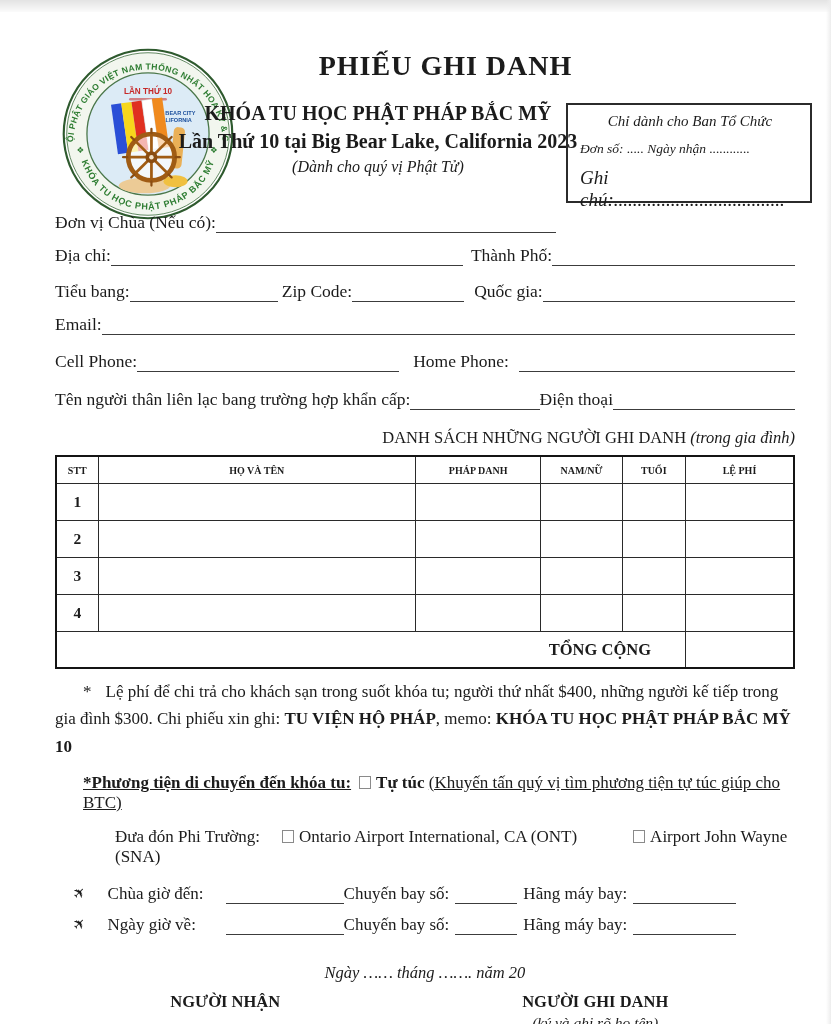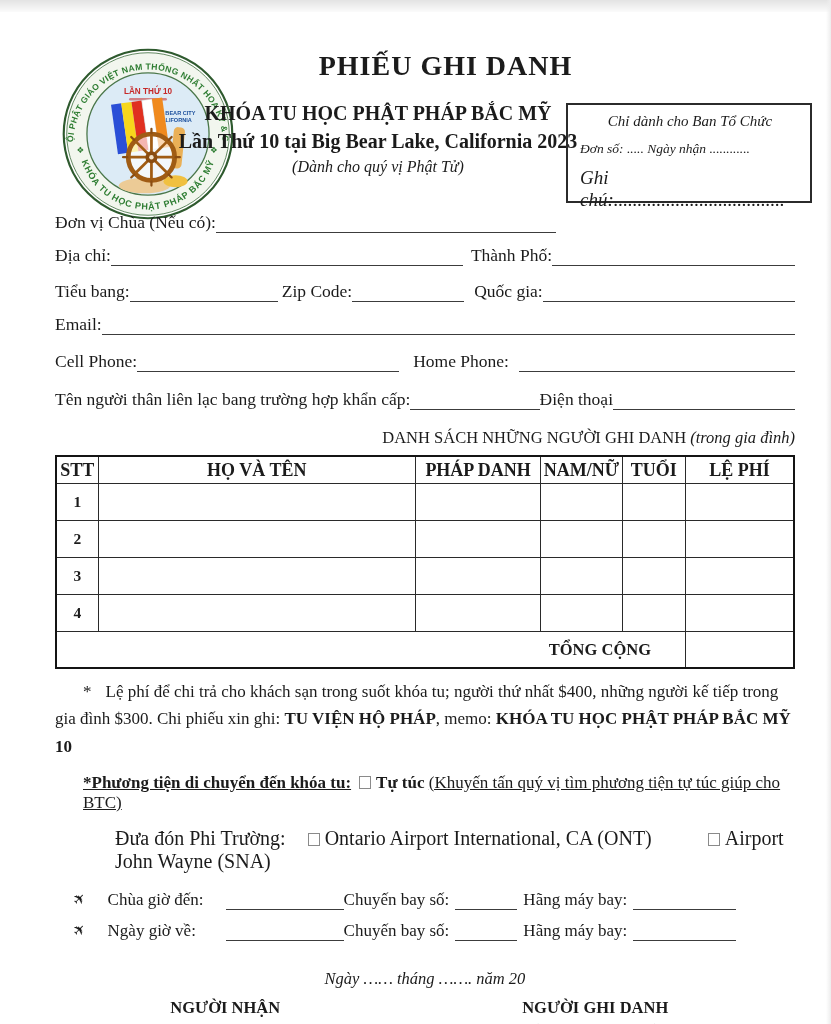--- a/index.html
+++ b/index.html
@@ -44,41 +44,41 @@
   .r-email  { margin-top:11px; }
   .r-cell   { margin-top:16px; }
   .r-emerg  { margin-top:16px; }
 
   .tbl-title { margin-top:18px; text-align:right; font-size:16.5px; font-weight:normal; }
   .tbl-title .it { font-style:italic; }
 
   table.roster { width:100%; border-collapse:collapse; margin-top:7px;
     border:2.5px solid #141414; }
   table.roster th, table.roster td { border:1.3px solid #2a2a2a; }
-  table.roster th { height:27px; font-size:18px; font-weight:bold; text-align:center; }
+  table.roster th { height:27px; font-size:10px; font-weight:bold; text-align:center; }
   table.roster td { height:37px; font-size:15.5px; }
   table.roster td.num { text-align:center; font-weight:bold; }
   table.roster td.total-cell { text-align:right; font-weight:bold; padding-right:34px;
     font-size:16.5px; height:36px; }
   .c-stt { width:5.7%; } .c-name { width:43%; } .c-dharma { width:17%; }
   .c-sex { width:11%; } .c-age { width:8.6%; } .c-fee { width:14.7%; }
 
   .fee-note { margin-top:9px; font-size:17px; line-height:1.6; }
   .fee-note .star { padding:0 14px 0 28px; }
   .fee-note b { font-weight:bold; }
 
   .transport { margin-top:13px; padding-left:28px; font-size:17px; }
   .transport .tlabel { font-weight:bold; text-decoration:underline; }
   .transport .selfdrive { font-weight:bold; }
   .transport .paren { text-decoration:underline; }
 
   .checkbox { display:inline-block; width:12px; height:13px; border:1.4px solid #8a8a8a;
     vertical-align:-1px; margin:0 5px 0 8px; background:#fff; }
 
-  .airports { margin-top:14px; padding-left:60px; font-size:20px; }
+  .airports { margin-top:14px; padding-left:60px; font-size:17px; }
   .airports .gap { display:inline-block; width:48px; }
 
   .flightrow { display:flex; align-items:flex-end; font-size:17px; margin-top:10px;
     padding-left:18px; width:92%; }
   .flightrow.first { margin-top:16px; }
   .plane { font-size:15px; display:inline-block; transform:rotate(-45deg);
     margin-right:22px; position:relative; top:-2px; }
   .flightrow .lbl1 { width:118px; }
   .fl-a { width:118px; } .fl-b { width:62px; margin:0 6px; } .fl-c { flex:1; }
 

